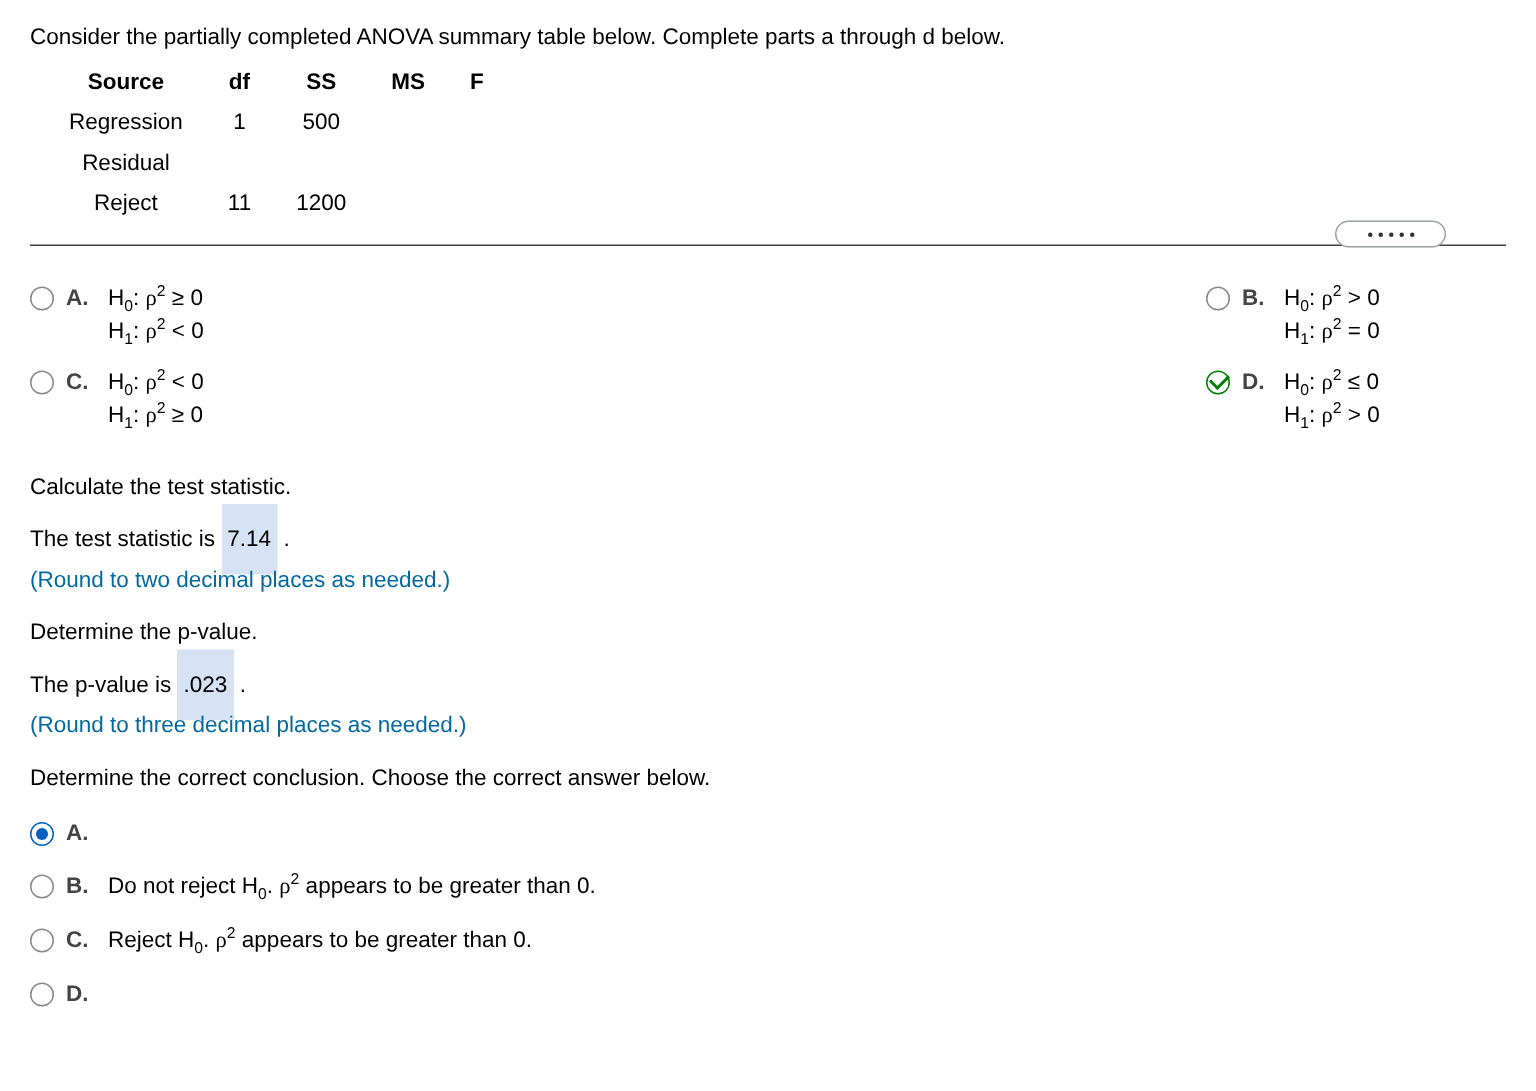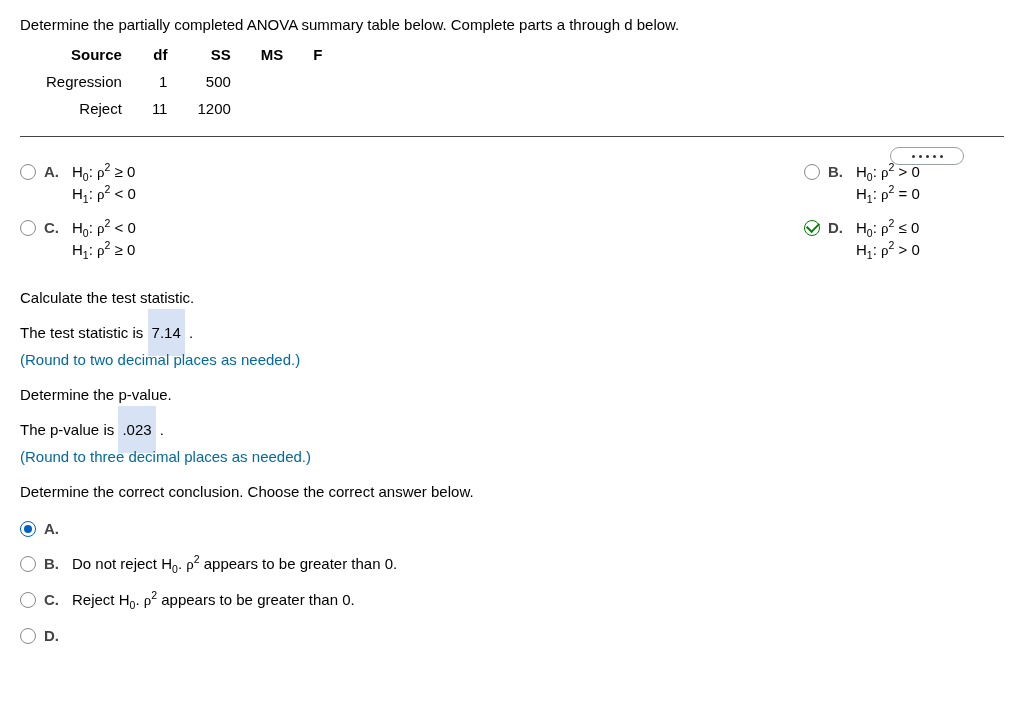--- a/index.html
+++ b/index.html
@@ -12,21 +12,21 @@
     box-sizing: border-box;
     line-height: 1.4;
   }
   .table-wrap {
     margin: 6px 0 10px 26px;
   }
   .anova {
     border-collapse: collapse;
   }
   .anova th, .anova td {
-    text-align: right;
+    text-align: center;
     padding: 3px 30px 3px 0;
     font-weight: normal;
   }
   .anova th { font-weight: bold; }
   .hr {
     border: none;
     border-top: 1px solid #444;
     margin: 14px 0 24px 0;
   }
   .dots {
@@ -96,40 +96,47 @@
     padding: 15px 4px;
   }
   .concl-opts { margin-top: 16px; }
   .concl-opts .opt { margin-bottom: 14px; }
   .col-left { width: 540px; }
   .col-right { width: 200px; }
 </style>
 </head>
 <body>
 
-<div>Determine the partially completed ANOVA summary table below. Complete parts a through d below.</div>
+<div>Consider the partially completed ANOVA summary table below. Complete parts a through d below.</div>
 
 <div class="table-wrap">
   <table class="anova">
     <tbody>
         <tr>
       <th>Source</th>
       <th>df</th>
       <th>SS</th>
       <th>MS</th>
       <th>F</th>
     </tr>
     <tr>
       <td>Regression</td>
       <td>1</td>
       <td>500</td>
       <td></td>
           <td></td>
     </tr>
     <tr>
+      <td>Residual</td>
+      <td></td>
+          <td></td>
+          <td></td>
+          <td></td>
+    </tr>
+    <tr>
       <td>Reject</td>
       <td>11</td>
       <td>1200</td>
       <td></td>
           <td></td>
     </tr>
   </tbody>
     </table>
 </div>
 

